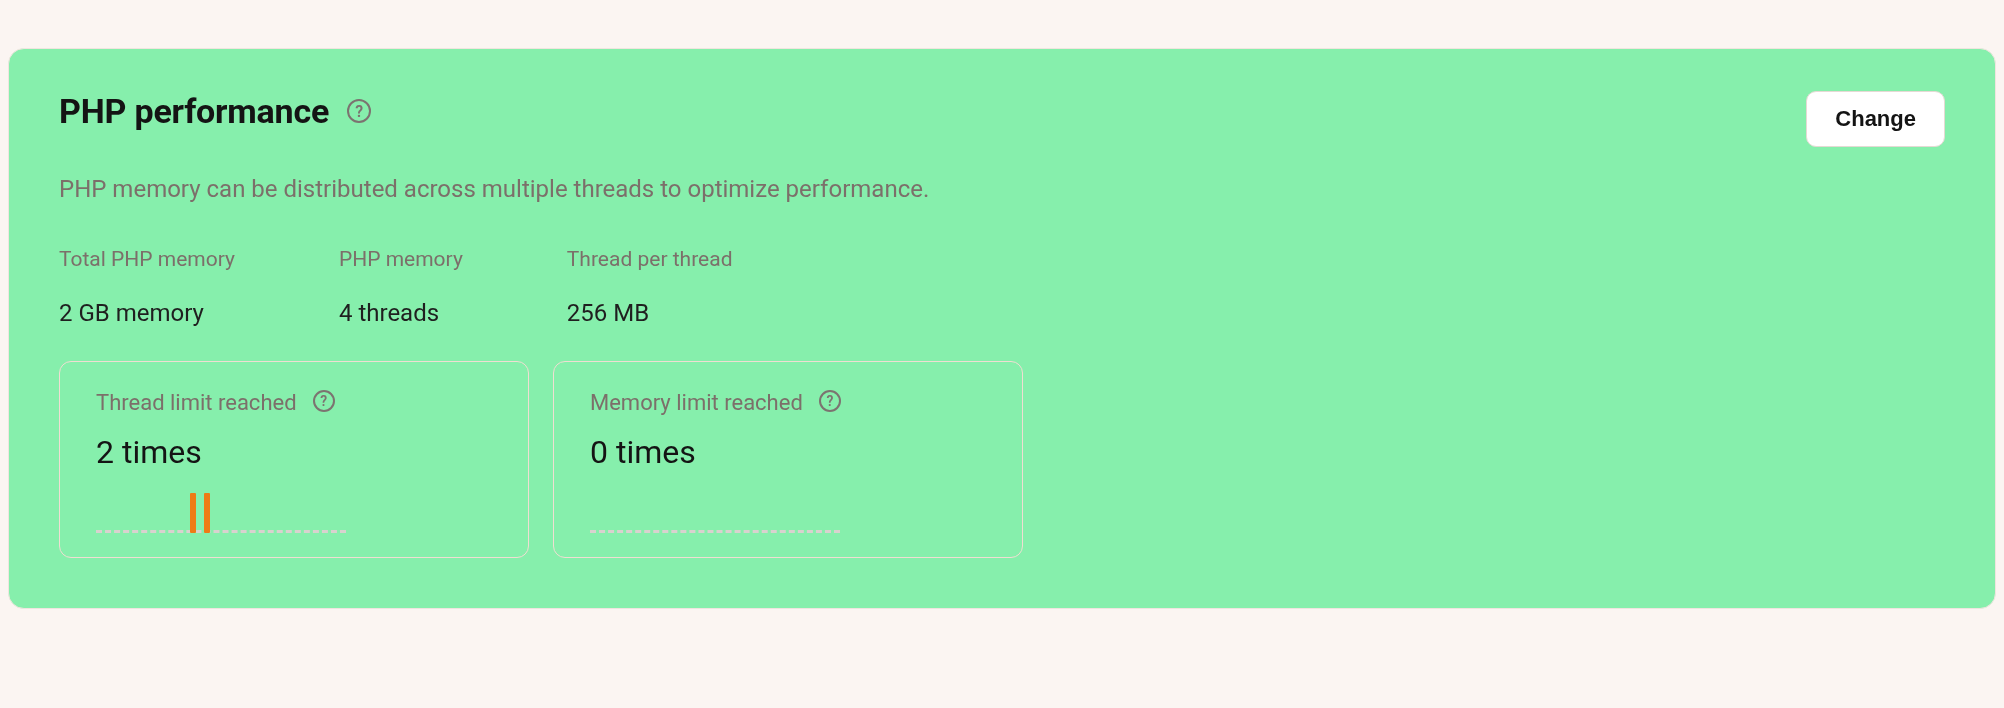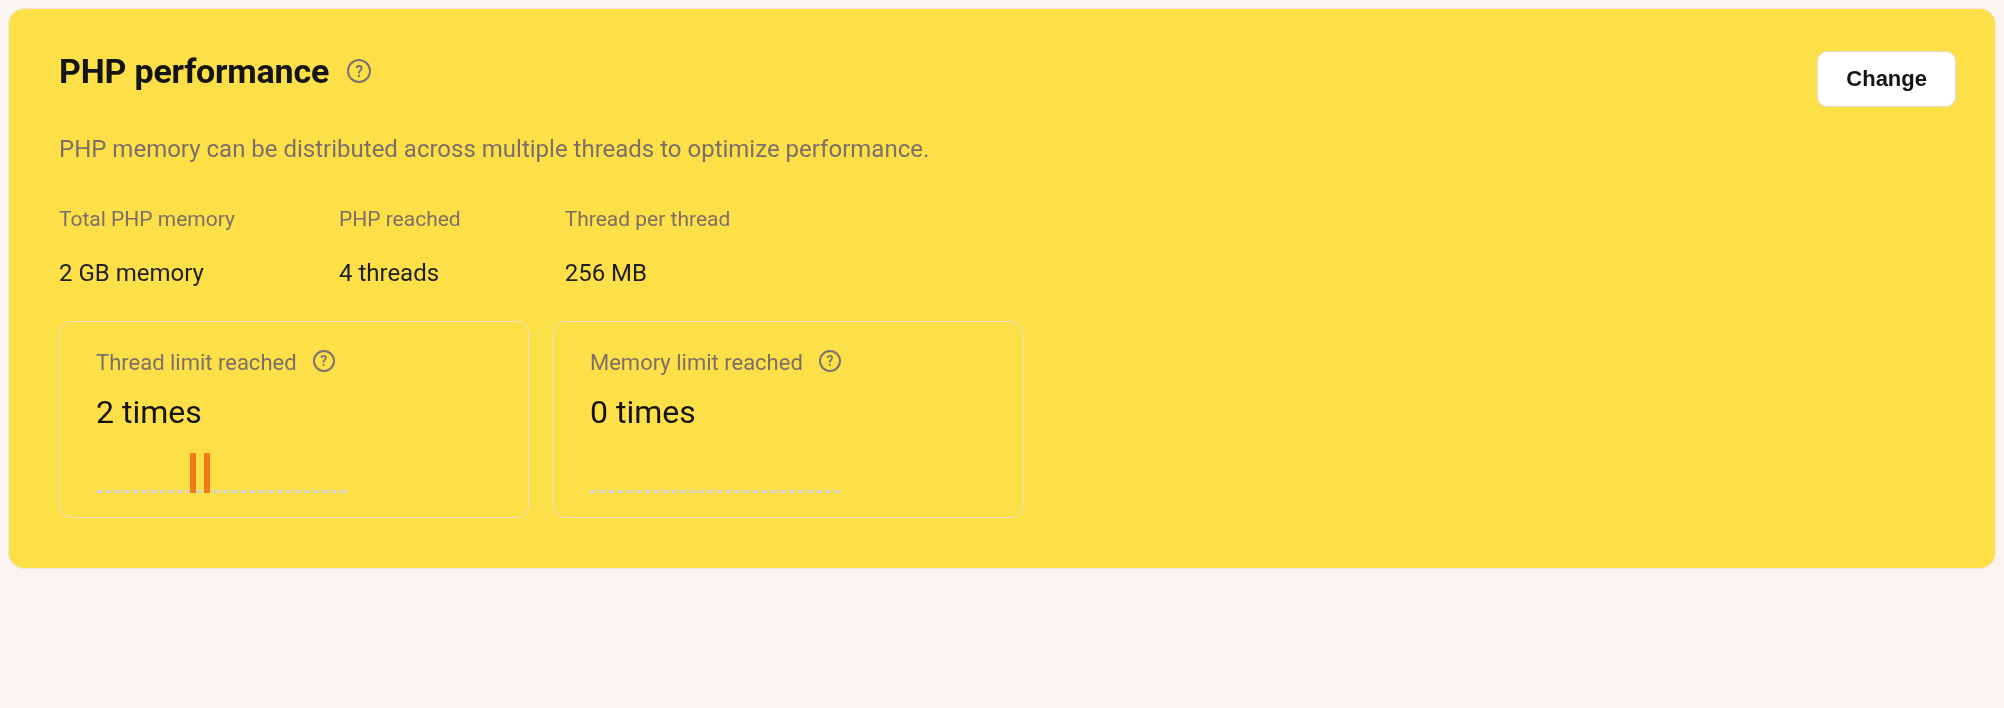--- a/index.html
+++ b/index.html
@@ -2,25 +2,26 @@
 <html><head>
   <meta charset="utf-8">
   <style>
     * { box-sizing: border-box; margin: 0; padding: 0; }
     body {
       font-family: -apple-system, BlinkMacSystemFont, "Segoe UI", Roboto, Helvetica, Arial, sans-serif;
       background: #FBF5F2;
       padding: 8px;
     }
     .card {
-      background: #fde047;
+      background: #86efac;
       border: 1px solid #F0E5DF;
       border-radius: 16px;
-      padding: 42px 39px 50px 50px;
+      padding: 42px 50px 50px 50px;
       width: 100%;
+      margin-top: 40px;
     }
     .header-row {
       display: flex;
       align-items: flex-start;
       justify-content: space-between;
       gap: 20px;
     }
     .title-row {
       display: flex;
       align-items: center;
@@ -146,21 +147,21 @@
   </div>
 
   <p class="subtitle">PHP memory can be distributed across multiple threads to optimize performance.</p>
 
   <div class="stats-row">
     <div>
       <div class="stat-label">Total PHP memory</div>
       <div class="stat-value">2 GB memory</div>
     </div>
     <div>
-      <div class="stat-label">PHP reached</div>
+      <div class="stat-label">PHP memory</div>
       <div class="stat-value">4 threads</div>
     </div>
     <div>
       <div class="stat-label">Thread per thread</div>
       <div class="stat-value">256 MB</div>
     </div>
   </div>
 
   <div class="metric-row">
 

